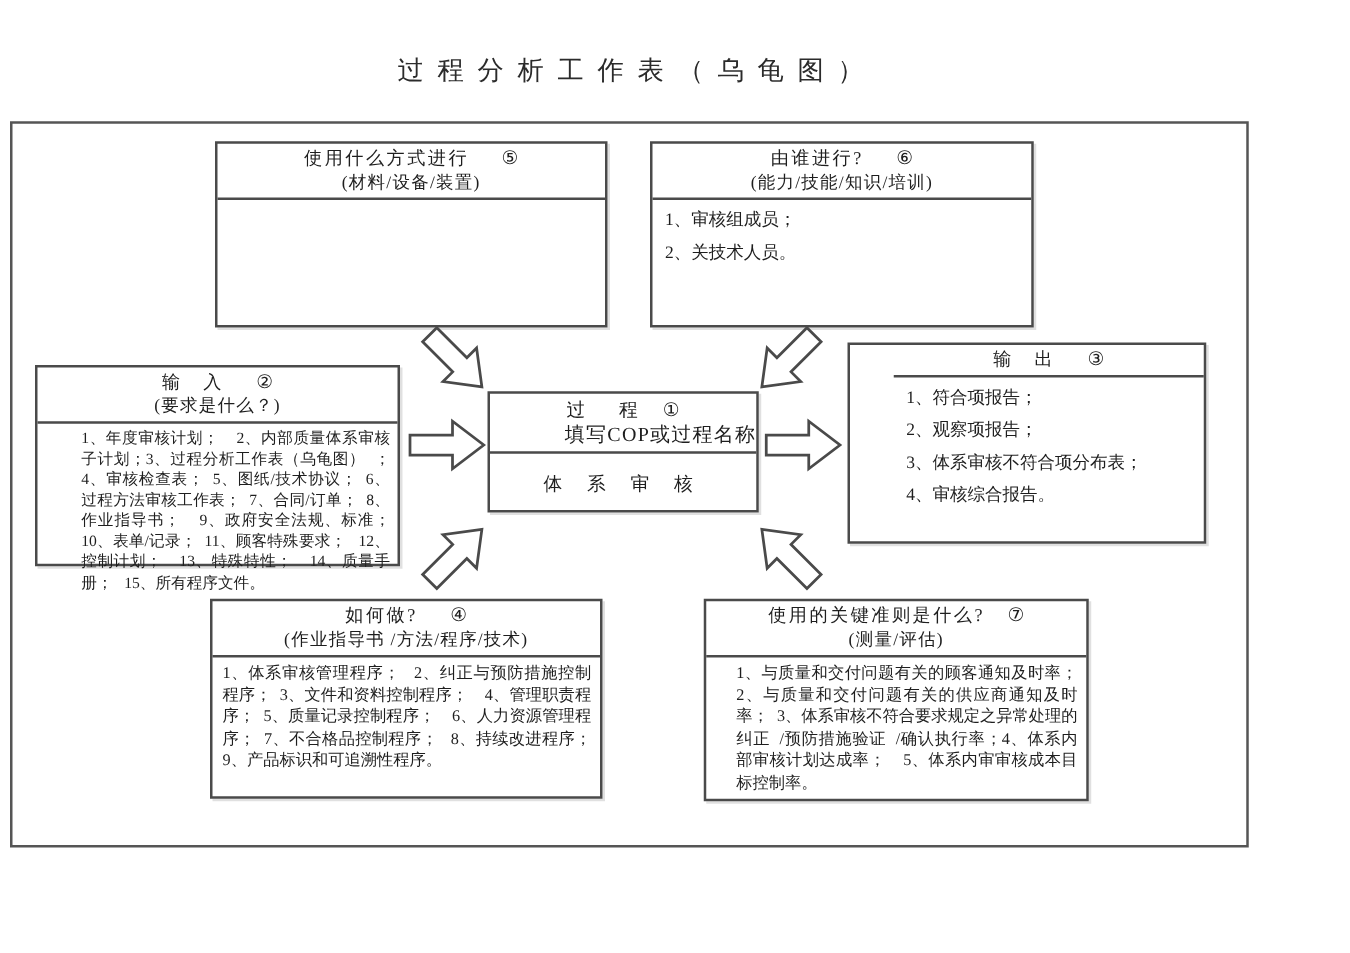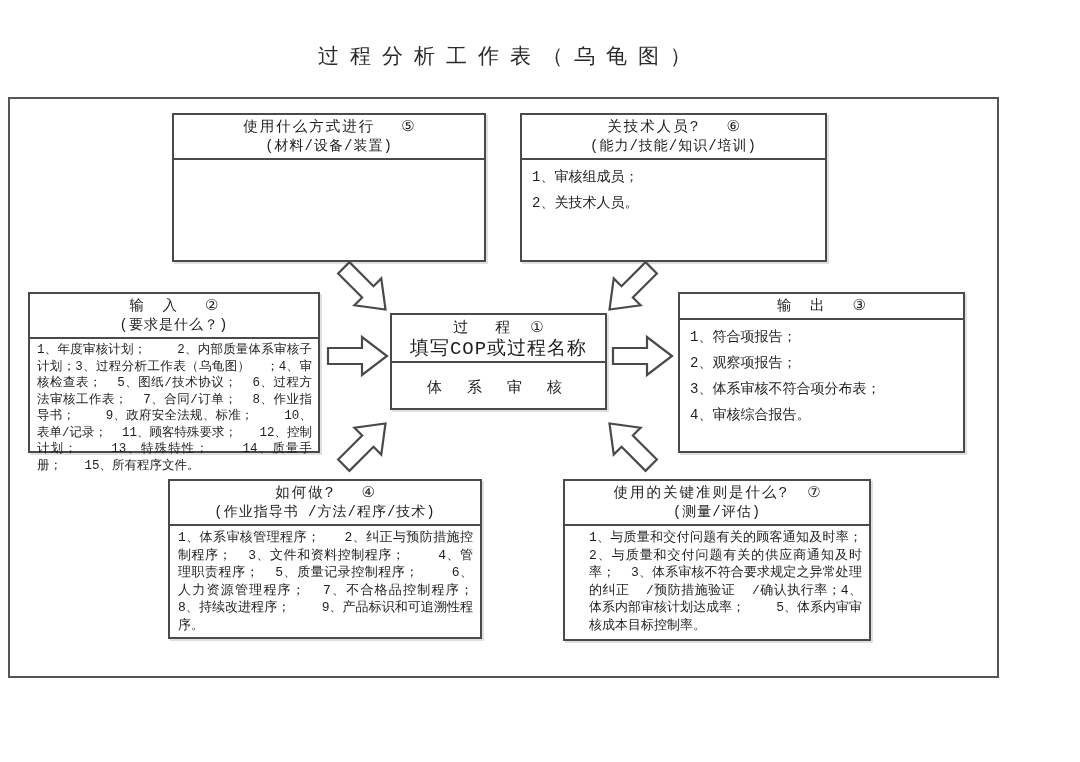--- a/index.html
+++ b/index.html
@@ -1,44 +1,44 @@
 <!DOCTYPE html>
 <html><head>
 <meta charset="utf-8">
 <style>
   html,body{margin:0;padding:0;background:#ffffff;}
   #canvas{
     position:relative;width:1080px;height:706px;background:#ffffff;
-    font-family:Liberation Mono, monospace;color:#1e1e1e;overflow:hidden;
+    font-family:Liberation Serif, serif;color:#1e1e1e;overflow:hidden;
   }
   .page-title{
     position:absolute;top:42px;left:0;width:1020px;text-align:center;
     font-size:21px;letter-spacing:11px;color:#2b2b2b;font-weight:500;
   }
   .outer-frame{
     position:absolute;left:8px;top:97px;width:987px;height:577px;
     border:2px solid #555;background:transparent;
   }
   .box{
     position:absolute;border:2px solid #4a4a4a;background:#ffffff;box-sizing:border-box;
     box-shadow:2px 2px 0 rgba(0,0,0,0.12);
   }
   .box-hd{border-bottom:2px solid #4a4a4a;text-align:center;padding:3px 4px 2px 4px;}
   .hd-line1{font-size:14.5px;line-height:19px;letter-spacing:2px;}
   .hd-num{display:inline-block;margin-left:26px;letter-spacing:0;font-size:15px;}
   .hd-line2{font-size:14px;line-height:19px;letter-spacing:1px;}
   .box-bd{padding:4px 8px 2px 10px;}
   .li{font-size:14px;line-height:26px;white-space:pre-wrap;}
-  .para{font-size:12.5px;line-height:16.5px;white-space:pre-wrap;text-align:justify;}
+  .para{font-size:12.5px;line-height:16.5px;white-space:pre-wrap;text-align:justify;margin-left:28px;}
   .para2{font-size:13px;line-height:17.5px;white-space:pre-wrap;text-align:justify;}
   
   .cb-top{border-bottom:2px solid #4a4a4a;text-align:center;padding-top:4px;height:42px;}
   .cb-top-l1{font-size:15px;line-height:20px;letter-spacing:6px;}
   .cb-top-l1 .hd-num{margin-left:14px;}
-  .cb-top-l2{font-size:19px;line-height:20px;letter-spacing:1px;}
+  .cb-top-l2{font-size:16px;line-height:20px;letter-spacing:1px;text-align:right;}
   .cb-bottom{
     text-align:center;font-size:15px;letter-spacing:8px;
     display:flex;align-items:center;justify-content:center;height:49px;
   }
   .arrow{position:absolute;width:64px;height:46px;overflow:visible;}
   .arrow polygon{fill:#ffffff;stroke:#4a4a4a;stroke-width:2.2;stroke-linejoin:miter;}
 </style>
 </head>
 <body>
 
@@ -50,21 +50,21 @@
 
   <div class="box" style="left:172px;top:113px;width:314px;height:149px;">
     <div class="box-hd">
       <div class="hd-line1"><span>使用什么方式进行</span><span class="hd-num">⑤</span></div>
       <div class="hd-line2">(材料/设备/装置)</div>
     </div>
   </div>
 
   <div class="box" style="left:520px;top:113px;width:307px;height:149px;">
     <div class="box-hd">
-      <div class="hd-line1"><span>关技术人员?</span><span class="hd-num">⑥</span></div>
+      <div class="hd-line1"><span>由谁进行?</span><span class="hd-num">⑥</span></div>
       <div class="hd-line2">(能力/技能/知识/培训)</div>
     </div>
     <div class="box-bd">
       <div class="li">1、审核组成员；</div>
       <div class="li">2、关技术人员。</div>
     </div>
   </div>
 
   <div class="box" style="left:28px;top:292px;width:292px;height:161px;">
     <div class="box-hd">
@@ -77,21 +77,21 @@
   </div>
 
   <div class="box" style="left:390px;top:313px;width:217px;height:97px;">
     <div class="cb-top">
       <div class="cb-top-l1"><span>过　程</span><span class="hd-num">①</span></div>
       <div class="cb-top-l2">填写COP或过程名称</div>
     </div>
     <div class="cb-bottom">体 系 审 核</div>
   </div>
 
-  <div class="box" style="left:678px;top:292px;width:287px;height:161px;">
+  <div class="box" style="left:678px;top:274px;width:287px;height:161px;padding-left:35px;">
     <div class="box-hd">
       <div class="hd-line1"><span>输　出</span><span class="hd-num">③</span></div>
     </div>
     <div class="box-bd">
       <div class="li">1、符合项报告；</div>
       <div class="li">2、观察项报告；</div>
       <div class="li">3、体系审核不符合项分布表；</div>
       <div class="li">4、审核综合报告。</div>
     </div>
   </div>

